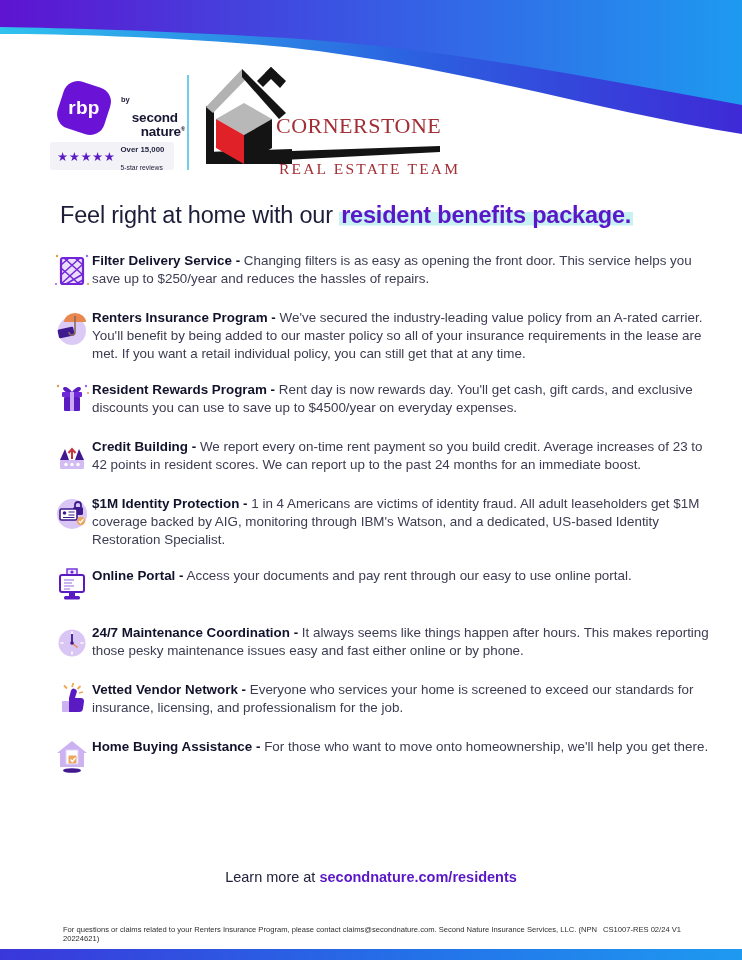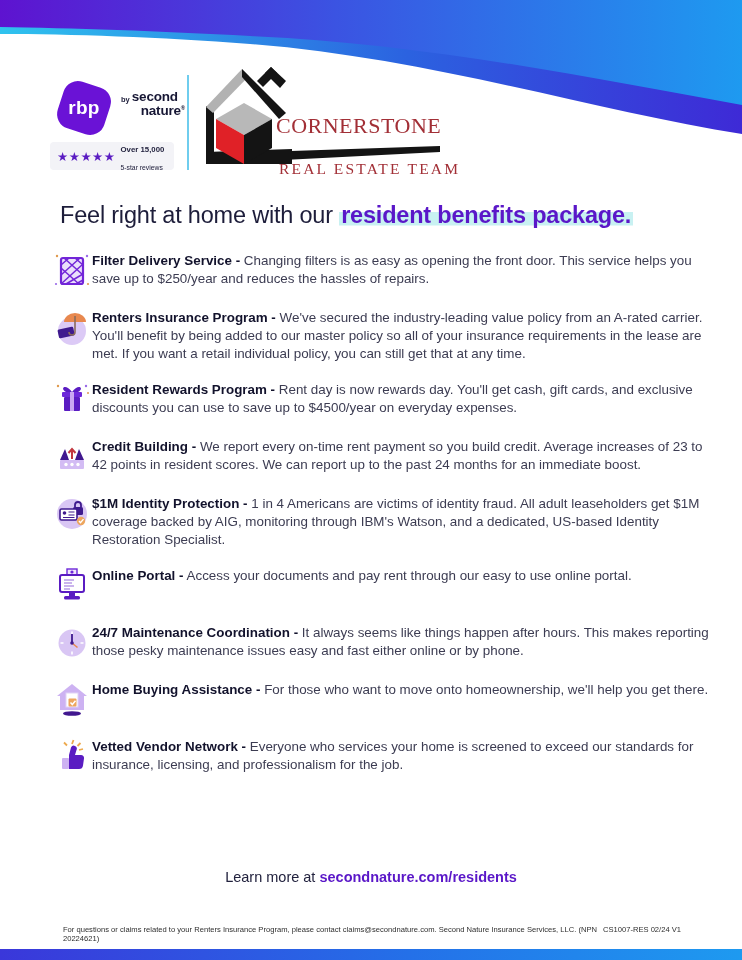--- a/index.html
+++ b/index.html
@@ -13,21 +13,21 @@
 
   
   .rbp-logo { position:absolute; left:50px; top:74px; width:68px; height:68px; }
   .rbp-text {
     position:absolute; left:50px; top:74px; width:68px; height:68px;
     display:flex; align-items:center; justify-content:center;
     color:#fff; font-weight:700; font-size:19px; letter-spacing:.3px;
   }
   .sn-block { position:absolute; left:121px; top:92px; display:flex; }
   .sn-by { font-size:7.5px; color:#1b1b38; font-weight:700; margin:3px 2px 0 0; }
-  .sn-name { font-size:13.5px; font-weight:800; color:#161634; line-height:10.5px; letter-spacing:-.2px; }
+  .sn-name { font-size:13.5px; font-weight:800; color:#161634; line-height:10.5px; letter-spacing:-.2px;margin-top:21px; }
   .sn-name .l2 { margin-left:9px; }
   .sn-reg { font-size:6px; vertical-align:super; }
 
   .review-badge {
     position:absolute; left:50px; top:142px; width:124px; height:28px;
     background:#f3f3f7; border-radius:4px; display:flex; align-items:center;
     padding:0 7px; gap:5px;
   }
   .stars { color:#5a1cc2; font-size:12.5px; letter-spacing:.5px; white-space:nowrap; }
   .review-text { color:#23233f; line-height:1.15; }
@@ -237,39 +237,39 @@
         <path d="M20 8.5 v3 M20 28.5 v3 M8.5 20 h3 M28.5 20 h3" stroke="#ffffff" stroke-width="1.6"></path>
         <path d="M20 20 L20 11" stroke="#3f1a8e" stroke-width="1.8"></path>
         <path d="M20 20 L25.5 24.5" stroke="#e8884e" stroke-width="1.5"></path>
         <circle cx="20" cy="20" r="1.8" fill="#3f1a8e"></circle>
       </svg>
       <div class="benefit-text"><span class="benefit-title">24/7 Maintenance Coordination -</span> <span>It always seems like things happen after hours. This makes reporting those pesky maintenance issues easy and fast either online or by phone.</span></div>
     </div>
 
     <div class="benefit">
       <svg class="benefit-icon" viewBox="0 0 40 40">
+        <path d="M20 7 l1.5-4 M25.5 9 l3-3 M15 8.5 l-3-3 M27 13 l4-1" stroke="#eda94e" stroke-width="1.8" fill="none"></path>
+        <rect x="10" y="21" width="7" height="11" rx="1" fill="#cdb2f2"></rect>
+        <path d="M17 32 h10 a4 4 0 0 0 4-3.5 l1-7 a3 3 0 0 0 -3-3.5 h-6 l1.5-5 a3 3 0 0 0 -5.5-2.5 L17 18 Z" fill="#5a1cc2"></path>
+      </svg>
+      <div class="benefit-text"><span class="benefit-title">Vetted Vendor Network -</span> <span>Everyone who services your home is screened to exceed our standards for insurance, licensing, and professionalism for the job.</span></div>
+    </div>
+
+    <div class="benefit">
+      <svg class="benefit-icon" viewBox="0 0 40 40">
         <ellipse cx="20" cy="33.5" rx="9" ry="2.3" fill="#41188f"></ellipse>
         <path d="M20 4 L35 16 H5 Z" fill="#cdb2f2"></path>
         <rect x="8" y="15" width="24" height="15" fill="#cdb2f2"></rect>
         <rect x="14" y="13" width="12" height="14" fill="#ffffff" stroke="#e0d2f6" stroke-width="1"></rect>
         <rect x="16.5" y="18.5" width="8" height="8" rx="1" fill="#eda65e"></rect>
         <path d="M18.5 22.5 l1.8 2 l3.2-3.8" stroke="#ffffff" stroke-width="1.5" fill="none"></path>
       </svg>
       <div class="benefit-text"><span class="benefit-title">Home Buying Assistance -</span> <span>For those who want to move onto homeownership, we'll help you get there.</span></div>
     </div>
 
-    <div class="benefit">
-      <svg class="benefit-icon" viewBox="0 0 40 40">
-        <path d="M20 7 l1.5-4 M25.5 9 l3-3 M15 8.5 l-3-3 M27 13 l4-1" stroke="#eda94e" stroke-width="1.8" fill="none"></path>
-        <rect x="10" y="21" width="7" height="11" rx="1" fill="#cdb2f2"></rect>
-        <path d="M17 32 h10 a4 4 0 0 0 4-3.5 l1-7 a3 3 0 0 0 -3-3.5 h-6 l1.5-5 a3 3 0 0 0 -5.5-2.5 L17 18 Z" fill="#5a1cc2"></path>
-      </svg>
-      <div class="benefit-text"><span class="benefit-title">Vetted Vendor Network -</span> <span>Everyone who services your home is screened to exceed our standards for insurance, licensing, and professionalism for the job.</span></div>
-    </div>
-
   </div>
 
   <div class="learn-more"><span>Learn more at </span><a href="#" class="learn-more-link">secondnature.com/residents</a></div>
 
   <div class="fine-print-row">
     <div class="fine-print-left">For questions or claims related to your Renters Insurance Program, please contact claims@secondnature.com. Second Nature Insurance Services, LLC. (NPN 20224621)</div>
     <div class="doc-code">CS1007-RES 02/24 V1</div>
   </div>
 
   <div class="bottom-bar"></div>

